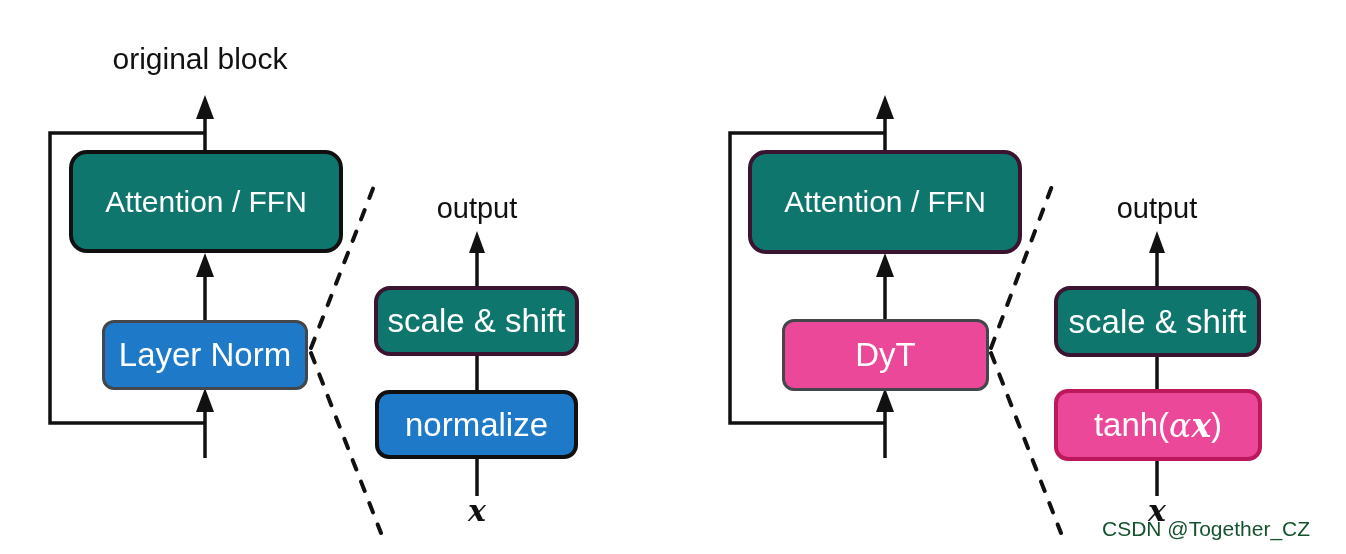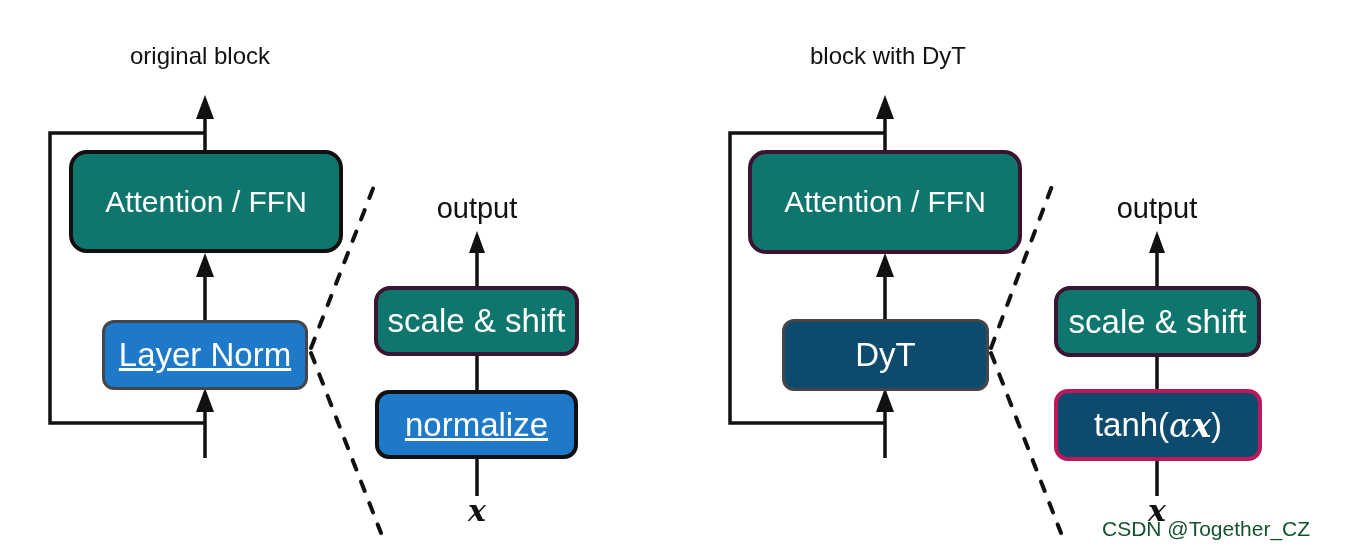--- a/index.html
+++ b/index.html
@@ -7,35 +7,35 @@
     position:relative;
     width:1346px;height:554px;
     background:#ffffff;
     font-family:"Liberation Sans","DejaVu Sans",sans-serif;
     overflow:hidden;
   }
   svg.wires{position:absolute;left:0;top:0;width:1346px;height:554px;}
   .label{
     position:absolute;
     color:#111111;
-    font-size:24px;
+    font-size:30px;
     text-align:center;
     white-space:nowrap;
   }
   .box{
     position:absolute;
     display:flex;align-items:center;justify-content:center;
     color:#ffffff;
     font-size:33px;
     box-sizing:border-box;
     white-space:nowrap;
   }
   .purple{background:#0f766e;}
-  .blue{background:#1e7ac9;text-decoration:underline;}
-  .orange{background:#0c4a6e;}
+  .blue{background:#1e7ac9;}
+  .orange{background:#ec4899;}
   .bd-black{border:4px solid #101010;border-radius:18px;}
   .bd-maroon{border:4px solid #3a1430;border-radius:16px;}
   .bd-gray{border:3.5px solid #43474c;border-radius:12px;}
   .bd-gray2{border:4px solid #be185d;border-radius:14px;}
   .mi{font-family:"DejaVu Serif","Liberation Serif",serif;font-style:italic;}
   .mbi{font-family:"DejaVu Serif","Liberation Serif",serif;font-style:italic;font-weight:bold;}
   .xlabel{font-size:30px;}
   .watermark{
     position:absolute;
     color:#14532d;
@@ -88,21 +88,20 @@
   <div class="box blue bd-gray" style="left:102px;top:320px;width:206px;height:70px;">Layer Norm</div>
 
   <div class="label" style="left:397px;top:192px;width:160px;font-size:29px;">output</div>
 
   <div class="box purple bd-maroon" style="left:374px;top:286px;width:205px;height:70px;">scale &amp; shift</div>
 
   <div class="box blue bd-black" style="left:375px;top:390px;width:203px;height:69px;border-radius:14px;">normalize</div>
 
   <div class="label mbi xlabel" style="left:437px;top:493px;width:80px;">x</div>
 
-  <div class="label" style="left:728px;top:42px;width:320px;">block with DyT</div>
 
   <div class="box purple bd-maroon" style="left:748px;top:150px;width:274px;height:104px;font-size:30px;border-radius:18px;">Attention / FFN</div>
 
   <div class="box orange bd-gray" style="left:782px;top:319px;width:207px;height:72px;">DyT</div>
 
   <div class="label" style="left:1077px;top:192px;width:160px;font-size:29px;">output</div>
 
   <div class="box purple bd-maroon" style="left:1054px;top:286px;width:207px;height:71px;">scale &amp; shift</div>
 
   <div class="box orange bd-gray2" style="left:1054px;top:389px;width:208px;height:72px;">

